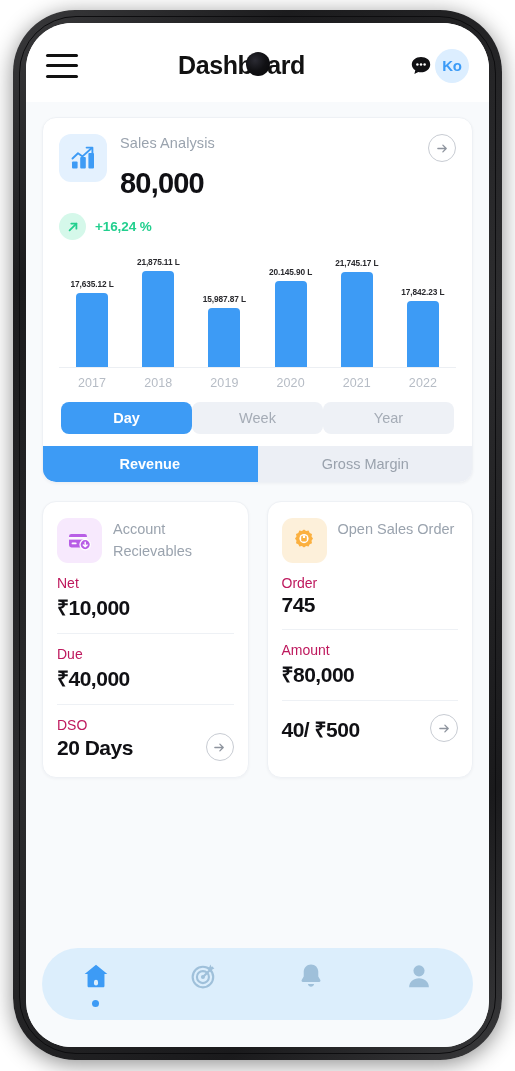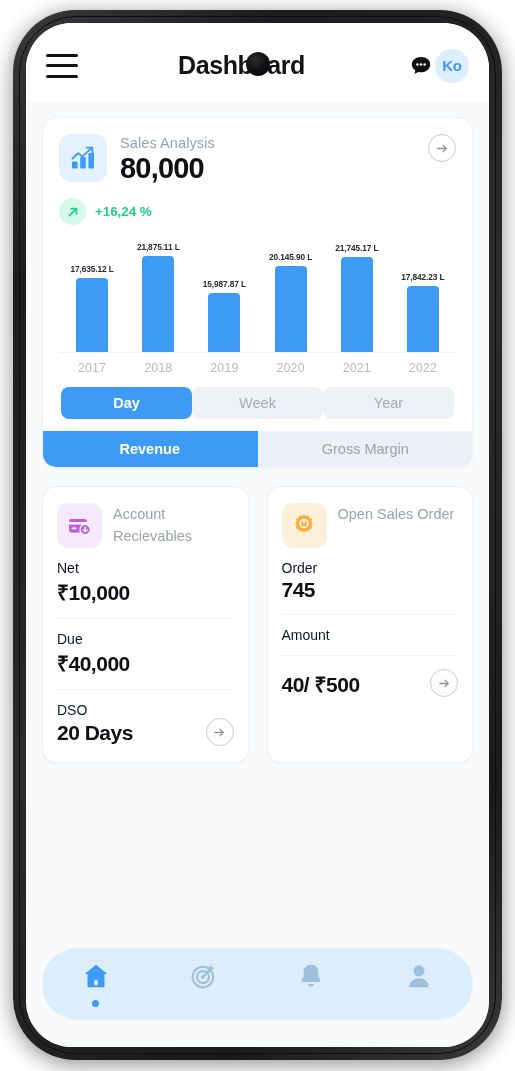--- a/index.html
+++ b/index.html
@@ -121,21 +121,21 @@
   #sales-head { display: flex; align-items: flex-start; gap: 13px; }
   #sales-icon-box {
     width: 48px; height: 48px;
     border-radius: 12px;
     background: #e4f1fe;
     display: flex; align-items: center; justify-content: center;
     flex-shrink: 0;
   }
   #sales-head-text { flex: 1; padding-top: 1px; }
   #sales-title { font-size: 14.5px; color: #9aa3ae; font-weight: 500; letter-spacing: .1px; }
-  #sales-value { font-size: 29px; font-weight: bold; color: #101014; letter-spacing: -.8px; margin-top: 1px; }
+  #sales-value { font-size: 29px; font-weight: bold; color: #101014; letter-spacing: -.8px; margin-top: 16px; }
   .circle-arrow-btn {
     width: 28px; height: 28px;
     border-radius: 50%;
     border: 1.3px solid #c8ccd3;
     display: flex; align-items: center; justify-content: center;
     flex-shrink: 0;
     cursor: pointer;
     background: transparent;
   }
 
@@ -204,21 +204,21 @@
   .kpi-card { flex: 1; padding: 16px 14px 16px 14px; }
   .kpi-head { display: flex; align-items: flex-start; gap: 11px; }
   .kpi-icon-box {
     width: 45px; height: 45px;
     border-radius: 11px;
     display: flex; align-items: center; justify-content: center;
     flex-shrink: 0;
   }
   .kpi-head-title { font-size: 14.5px; color: #9aa3ae; line-height: 1.5; font-weight: 500; padding-top: 1px; }
   .kpi-metric { margin-top: 12px; }
-  .kpi-metric-label { font-size: 14px; color: #0f172a; font-weight: 500; }
+  .kpi-metric-label { font-size: 14px; color: #be185d; font-weight: 500; }
   .kpi-metric-value { font-size: 21px; font-weight: bold; color: #101014; letter-spacing: -.5px; margin-top: 2px; }
   .kpi-divider { height: 1px; background: #eef1f5; margin-top: 12px; }
   .kpi-last-row { display: flex; align-items: center; justify-content: space-between; }
 
   
   #bottom-nav {
     position: absolute;
     left: 16px;
     bottom: 27px;
     width: calc(100% - 32px);
@@ -402,20 +402,23 @@
           </div>
           <div class="kpi-metric">
             <div class="kpi-metric-label">Order</div>
             <div class="">
               <div class="kpi-metric-value">745</div>
             </div>
             <div class="kpi-divider"></div>
           </div>
           <div class="kpi-metric">
             <div class="kpi-metric-label">Amount</div>
+            <div class="">
+              <div class="kpi-metric-value">₹80,000</div>
+            </div>
             <div class="kpi-divider"></div>
           </div>
           <div class="kpi-metric">
             <div class="kpi-last-row">
               <div class="kpi-metric-value">40/ ₹500</div>
               <div class="circle-arrow-btn">
                 <svg width="13" height="13" viewBox="0 0 14 14">
                   <path d="M2 7h9M7.4 3.4 11 7l-3.6 3.6" stroke="#8e949e" stroke-width="1.4" fill="none" stroke-linecap="round" stroke-linejoin="round"></path>
                 </svg>
               </div>

